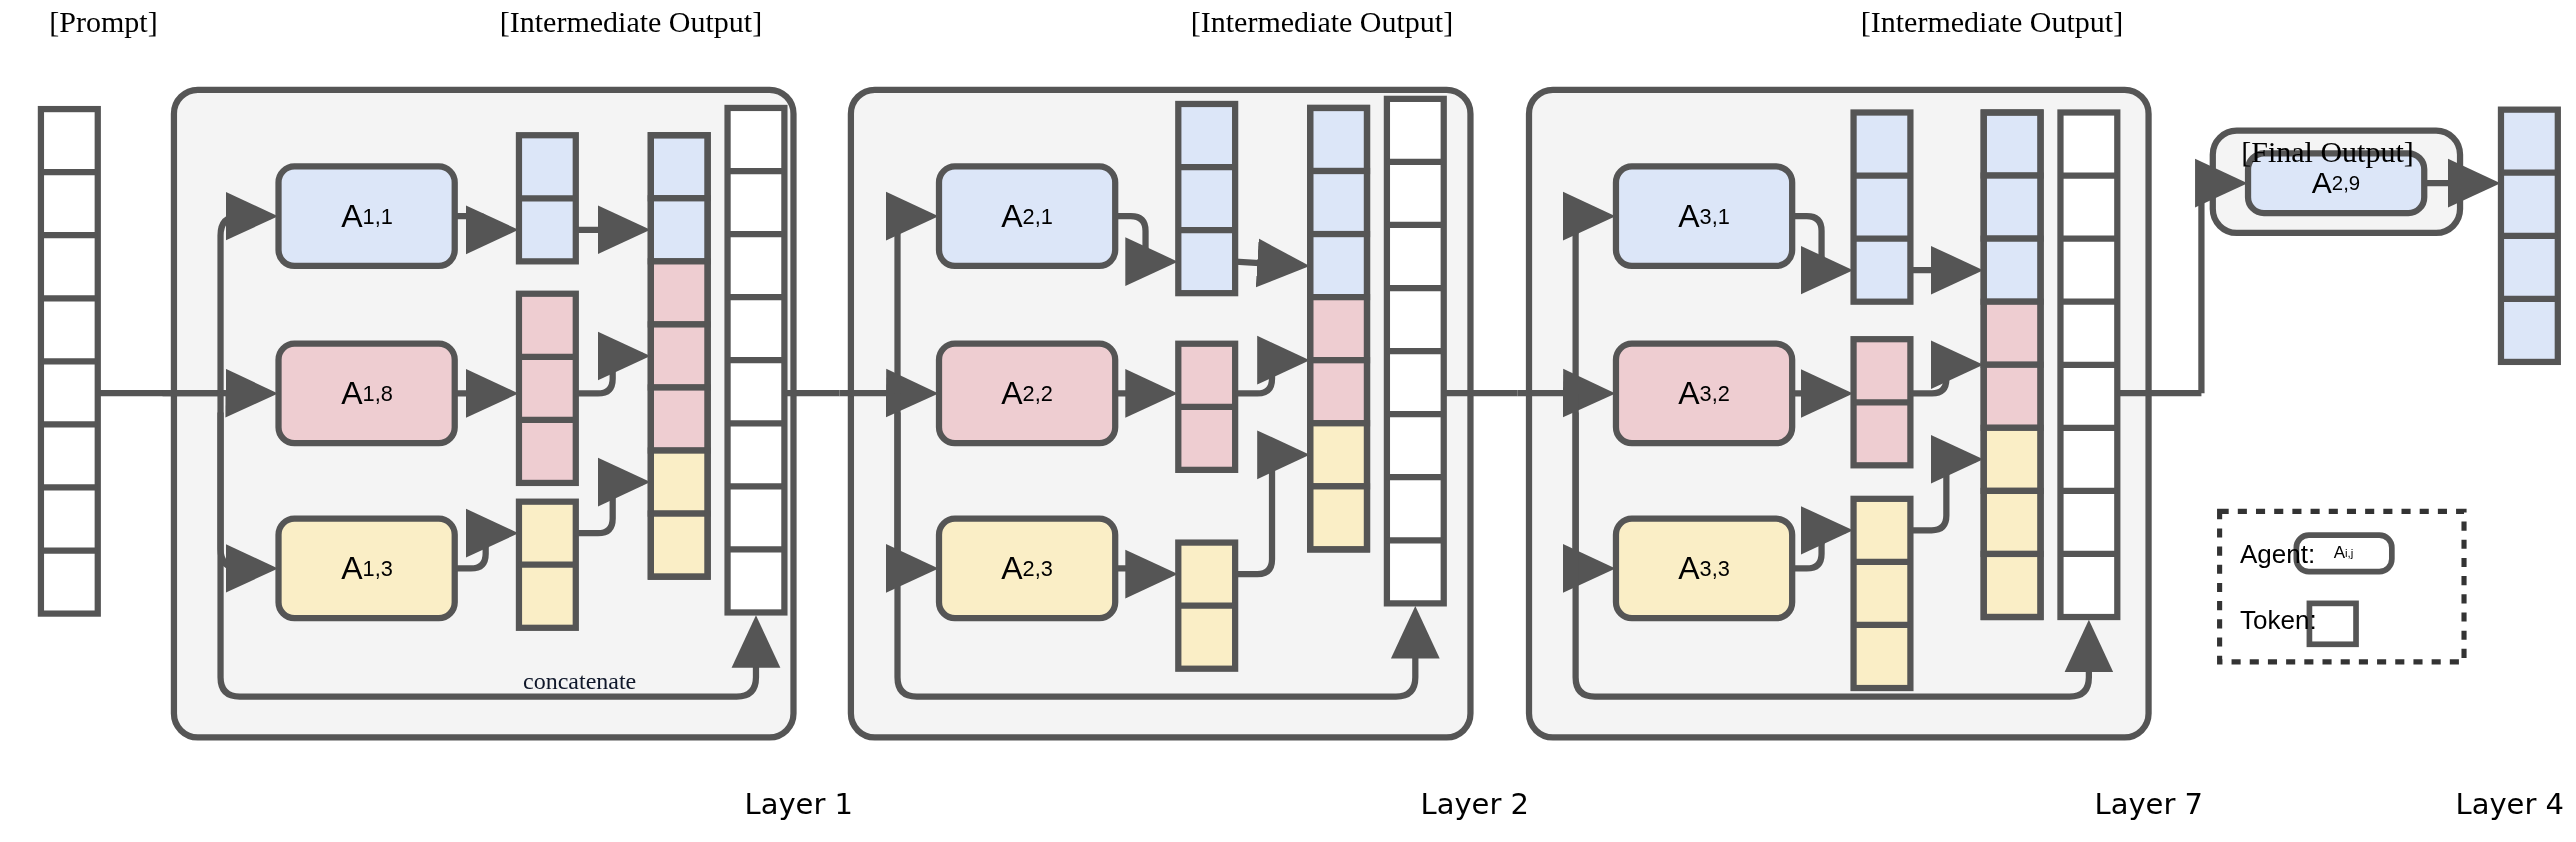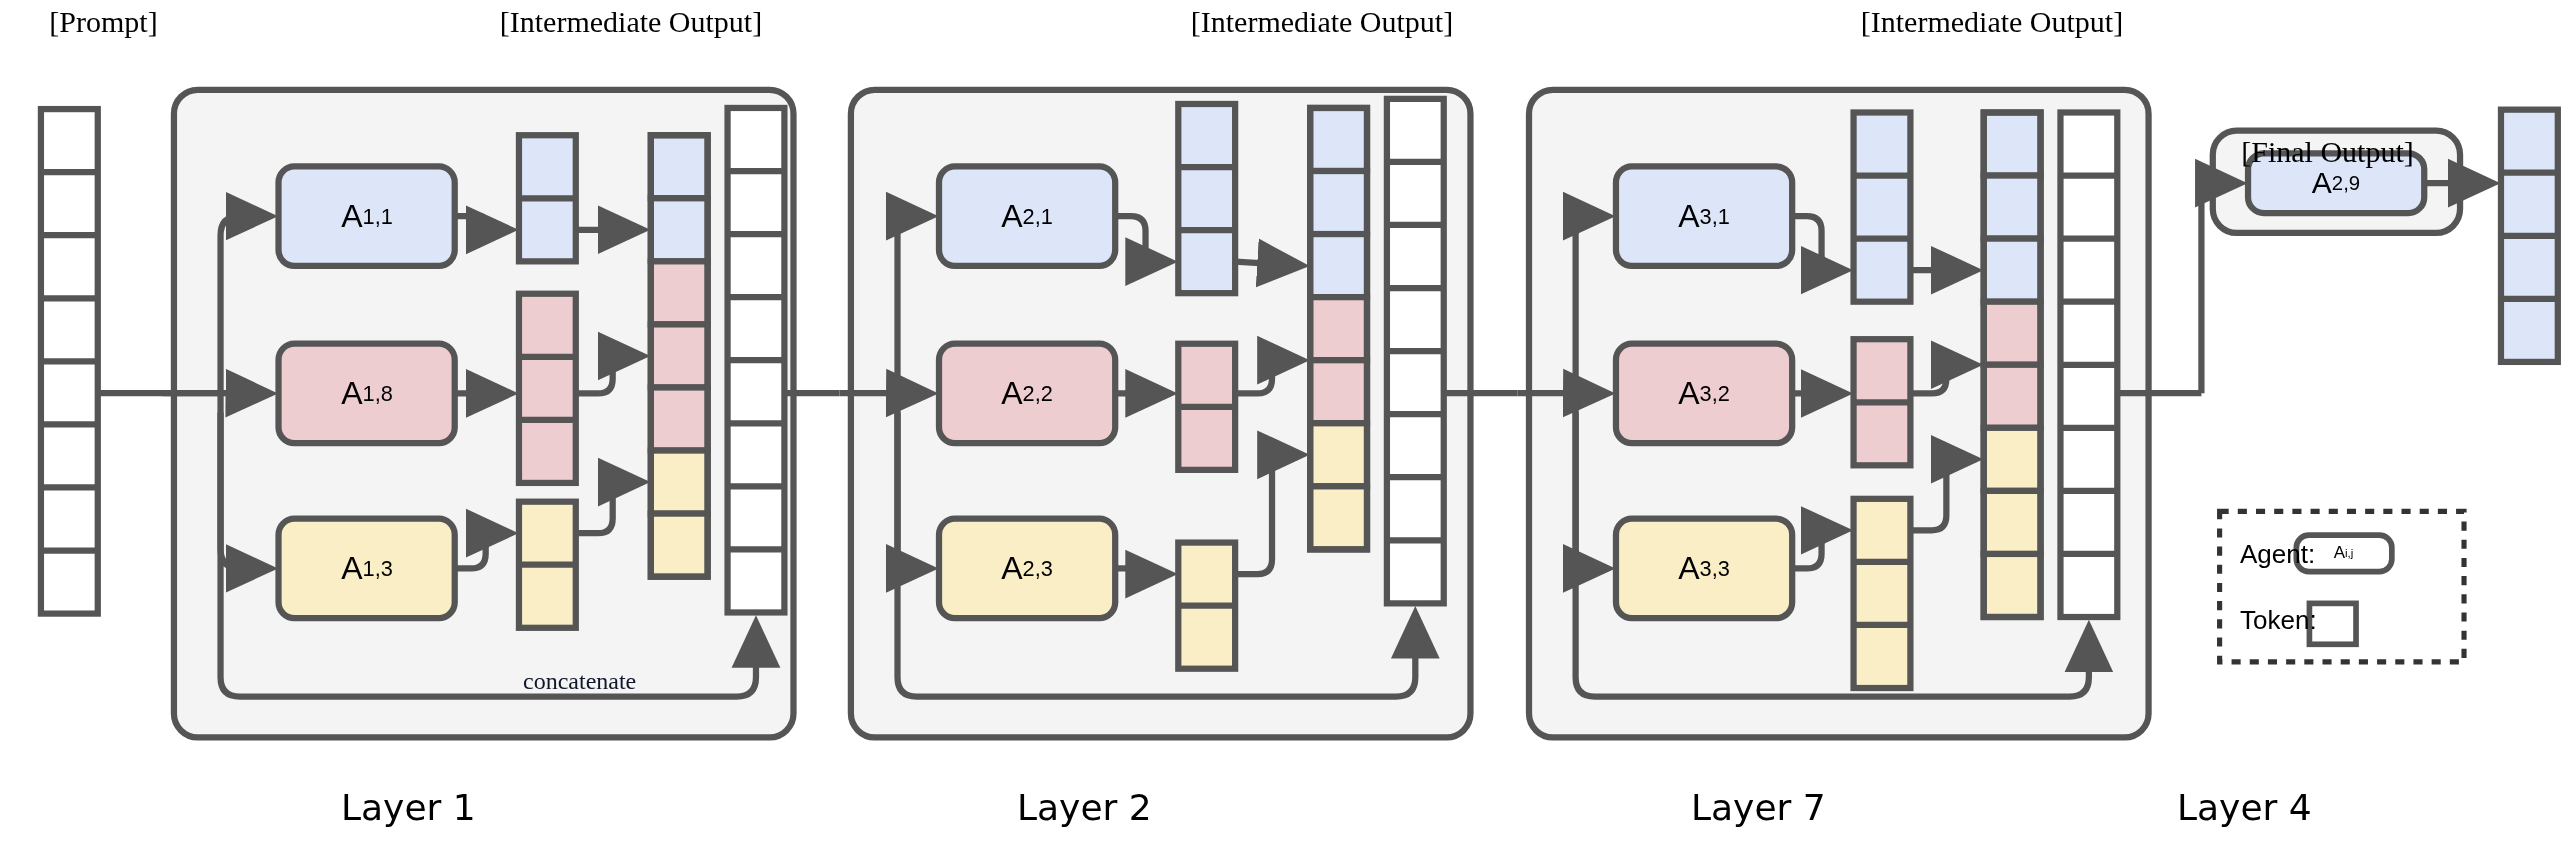--- a/index.html
+++ b/index.html
@@ -2,22 +2,22 @@
 <html style="font-size:9px"><head>
 <meta charset="utf-8">
 <style>
   html,body{margin:0;padding:0;background:#ffffff;}
   body{width:2576px;height:842px;position:relative;overflow:hidden;
        font-family:"Liberation Sans",sans-serif;}
   #stage{position:absolute;left:0;top:0;width:2576px;height:726px;}
   svg.layer-svg{position:absolute;left:0;top:0;width:2576px;height:842px;overflow:visible;}
   .hdr{position:absolute;font-family:"Liberation Serif",serif;font-size:30px;color:#000;
        white-space:nowrap;text-align:center;}
-  .layerlbl{position:absolute;font-family:"DejaVu Sans",sans-serif;font-size:36px;color:#000;
-            white-space:nowrap;text-align:left;font-weight:400;}
+  .layerlbl{position:absolute;font-family:"DejaVu Sans",sans-serif;font-size:29px;color:#000;
+            white-space:nowrap;text-align:right;font-weight:400;}
   .concat-lbl{position:absolute;font-family:"Liberation Serif",serif;font-size:24px;color:#0f172a;
               white-space:nowrap;}
   .agentlbl{position:absolute;font-family:"Liberation Sans",sans-serif;color:#000;
             white-space:nowrap;}
   .legtxt{position:absolute;font-family:"Liberation Sans",sans-serif;font-size:26px;color:#000;
           white-space:nowrap;}
   sub{font-size:0.68em;}
 </style>
 </head>
 <body>

